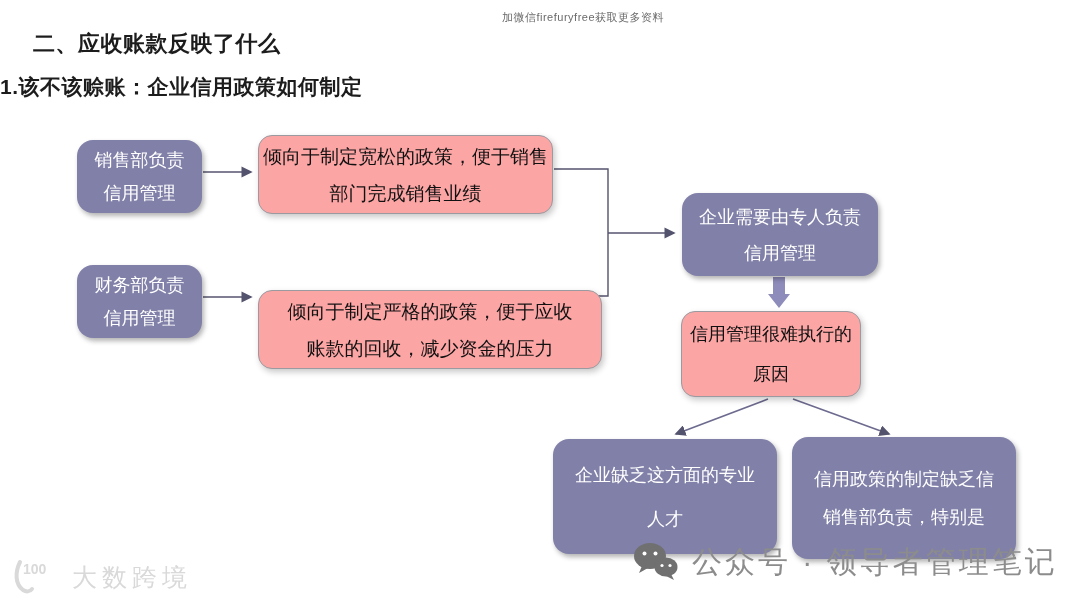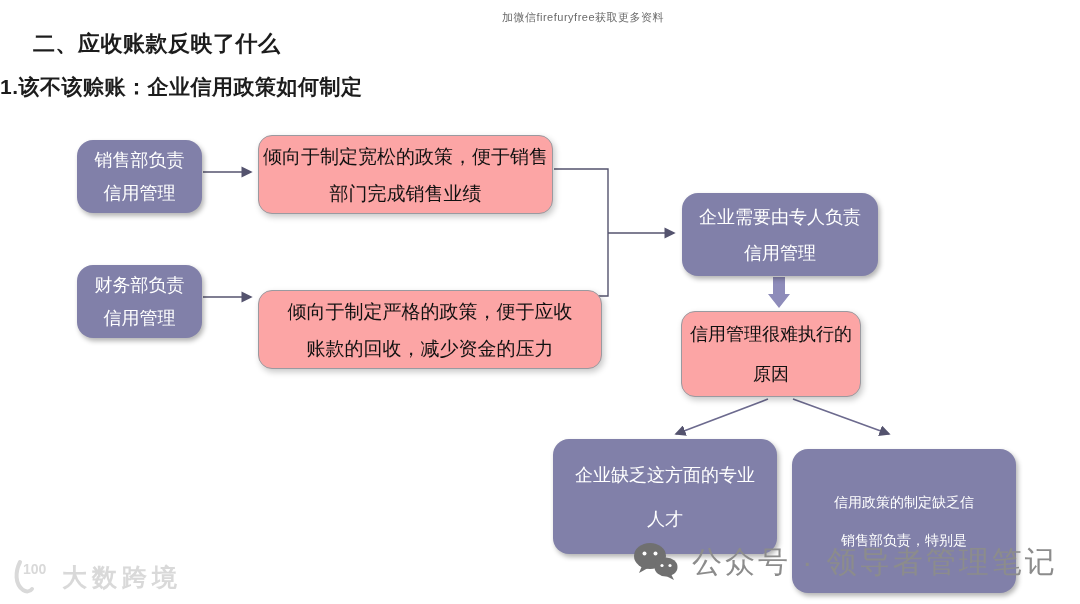--- a/index.html
+++ b/index.html
@@ -42,26 +42,26 @@
     background:#fca5a5;color:#111111;border:1.5px solid var(--white-box-border);
     border-radius:14px;box-shadow:2px 3px 6px rgba(0,0,0,.22);
   }
   #box-sales       {left:77px;  top:140px; width:125px; height:73px;  font-size:18px; line-height:33px;}
   #box-sales-policy{left:258px; top:135px; width:295px; height:79px;  font-size:19px; line-height:37px;}
   #box-finance     {left:77px;  top:265px; width:125px; height:73px;  font-size:18px; line-height:33px;}
   #box-finance-policy{left:258px;top:262px;width:344px; height:79px;  font-size:19px; line-height:37px;margin-top:28px;}
   #box-dedicated   {left:682px; top:193px; width:196px; height:83px;  font-size:18px; line-height:36px;}
   #box-difficulty  {left:681px; top:311px; width:180px; height:86px;  font-size:18px; line-height:40px;}
   #box-talent      {left:553px; top:439px; width:224px; height:115px; font-size:18px; line-height:44px;}
-  #box-info        {left:792px; top:437px; width:224px; height:144px; font-size:14px; line-height:38px;margin-top:12px;}
+  #box-info        {left:792px; top:437px; width:224px; height:122px; font-size:18px; line-height:38px;}
   .footer-logo{
     position:absolute;left:10px;top:558px;display:flex;align-items:center;z-index:5;
   }
   .footer-logo .logo-text{
-    font-size:25px;font-weight:bold;color:var(--logo-gray);letter-spacing:5px;margin-left:6px;
+    font-size:25px;font-weight:normal;color:var(--logo-gray);letter-spacing:5px;margin-left:16px;
   }
   .wechat-wm{
     position:absolute;left:632px;top:541px;display:flex;align-items:center;z-index:5;
   }
   .wechat-wm .wm-text{
     font-size:30px;color:var(--watermark-gray);letter-spacing:3px;margin-left:12px;white-space:nowrap;
   }
 </style>
 </head>
 <body>

